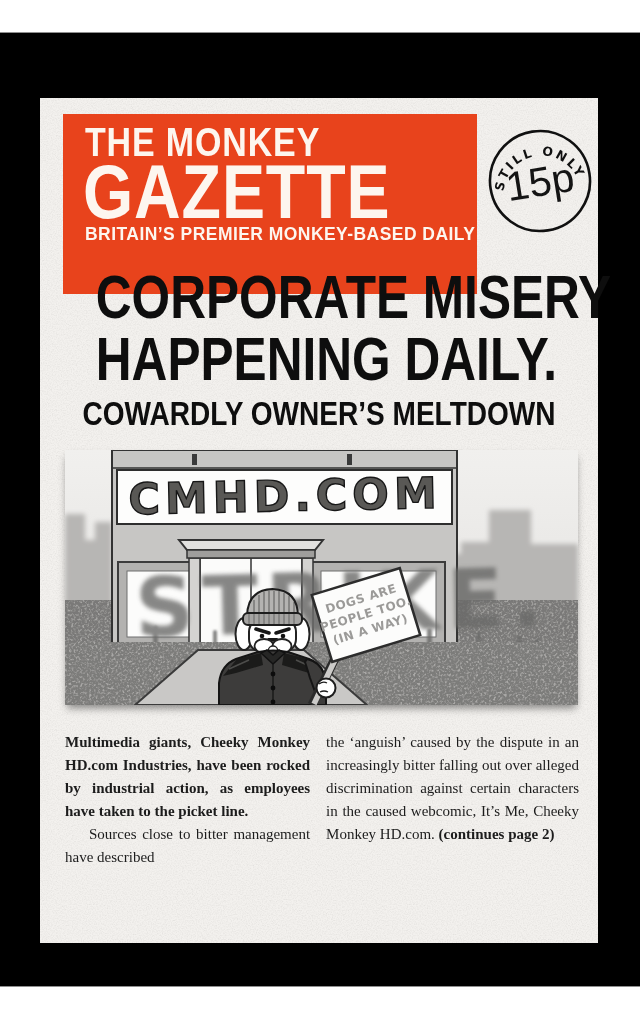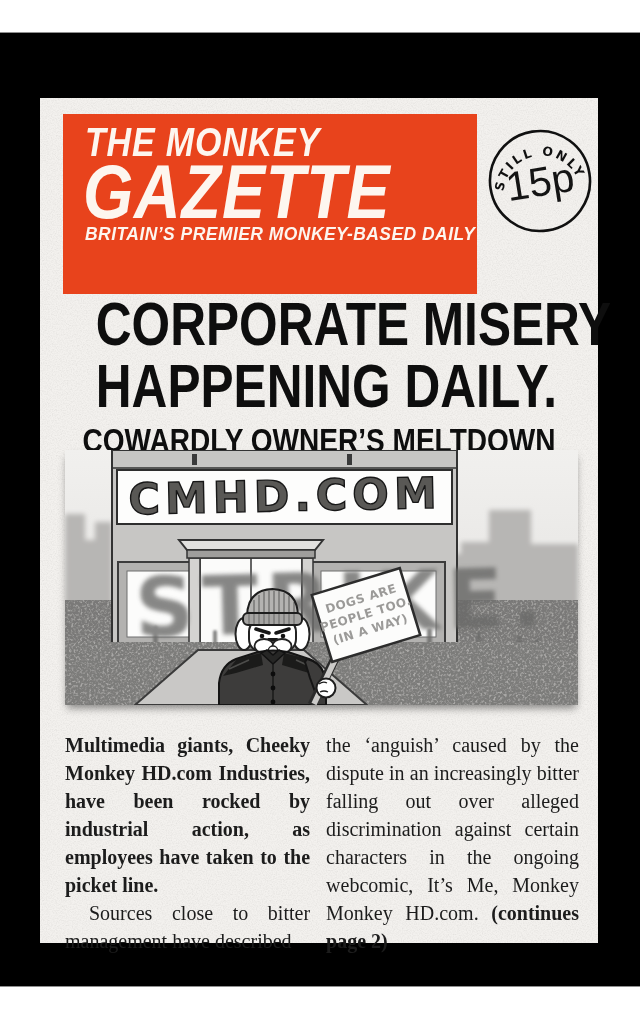--- a/index.html
+++ b/index.html
@@ -12,43 +12,43 @@
     background:#000;border-top:1px solid #8f8f8f;border-bottom:1px solid #8f8f8f;
   }
   .paper{
     position:absolute;left:40px;top:65px;width:558px;height:845px;
     background:#f3f1ee;
   }
   .paper-noise{position:absolute;left:0;top:0;width:100%;height:100%;opacity:.6;pointer-events:none;}
   
   .masthead{
     position:absolute;left:23px;top:16px;width:414px;height:180px;
-    background:#E8431C;color:#fdf6ef;overflow:hidden;font-style:italic;
+    background:#E8431C;color:#fdf6ef;overflow:hidden;
   }
   .mh1{position:absolute;left:22px;top:8px;font-weight:bold;font-size:40px;line-height:40px;
        letter-spacing:1px;transform:scaleX(.85);transform-origin:left center;white-space:nowrap;}
   .mh2{position:absolute;left:20px;top:40px;font-weight:bold;font-size:76px;line-height:76px;
        letter-spacing:1px;transform:scaleX(.85);transform-origin:left center;white-space:nowrap;}
   .mh3{position:absolute;left:22px;top:110px;font-weight:bold;font-size:19px;line-height:20px;
        letter-spacing:.5px;transform:scaleX(.92);transform-origin:left center;white-space:nowrap;}
   
   .stamp{position:absolute;left:447px;top:30px;width:106px;height:106px;}
   
-  .headline{position:absolute;left:0;top:168px;width:100%;text-align:center;color:#0e0e0e;margin-top:27px;}
+  .headline{position:absolute;left:0;top:168px;width:100%;text-align:center;color:#0e0e0e;}
   .hl{font-weight:bold;font-size:62px;line-height:62px;letter-spacing:0;
       transform:scaleX(.8);transform-origin:center;white-space:nowrap;}
   .sub{margin-top:7px;font-weight:bold;font-size:33px;line-height:34px;
       transform:scaleX(.85);transform-origin:center;white-space:nowrap;}
   
   .cartoon-wrap{position:absolute;left:25px;top:352px;width:513px;height:255px;
       box-shadow:0 5px 8px -2px rgba(0,0,0,.45);}
   .cartoon-wrap svg{display:block;}
   
   .article{position:absolute;left:25px;top:633px;width:514px;display:flex;gap:16px;
-      font-family:"Liberation Serif",serif;color:#1c1c1c;font-size:20px;line-height:28px;}
+      font-family:"Liberation Serif",serif;color:#1c1c1c;font-size:15px;line-height:23px;}
   .col{text-align:justify;}
   .col-left{width:250px;}
   .col-right{width:258px;}
   .col p{margin:0;}
   .col .p2{text-indent:24px;}
   .b{font-weight:bold;}
 </style>
 </head>
 <body>
 
@@ -265,19 +265,19 @@
         </g>
       </svg>
     </div>
 
     <div class="article">
       <div class="col col-left">
         <p class="b">Multimedia giants, Cheeky Monkey HD.com Industries, have been rocked by industrial action, as employees have taken to the picket line.</p>
         <p class="p2">Sources close to bitter management have described</p>
       </div>
       <div class="col col-right">
-        <p><span>the ‘anguish’ caused by the dispute in an increasingly bitter falling out over alleged discrimination against certain characters in the ongoing webcomic, It’s Me, Monkey Monkey HD.com.</span>
+        <p><span>the ‘anguish’ caused by the dispute in an increasingly bitter falling out over alleged discrimination against certain characters in the caused webcomic, It’s Me, Cheeky Monkey HD.com.</span>
           <span class="b">(continues page 2)</span></p>
       </div>
     </div>
 
   </div>
 </div>
 
 </body></html>

